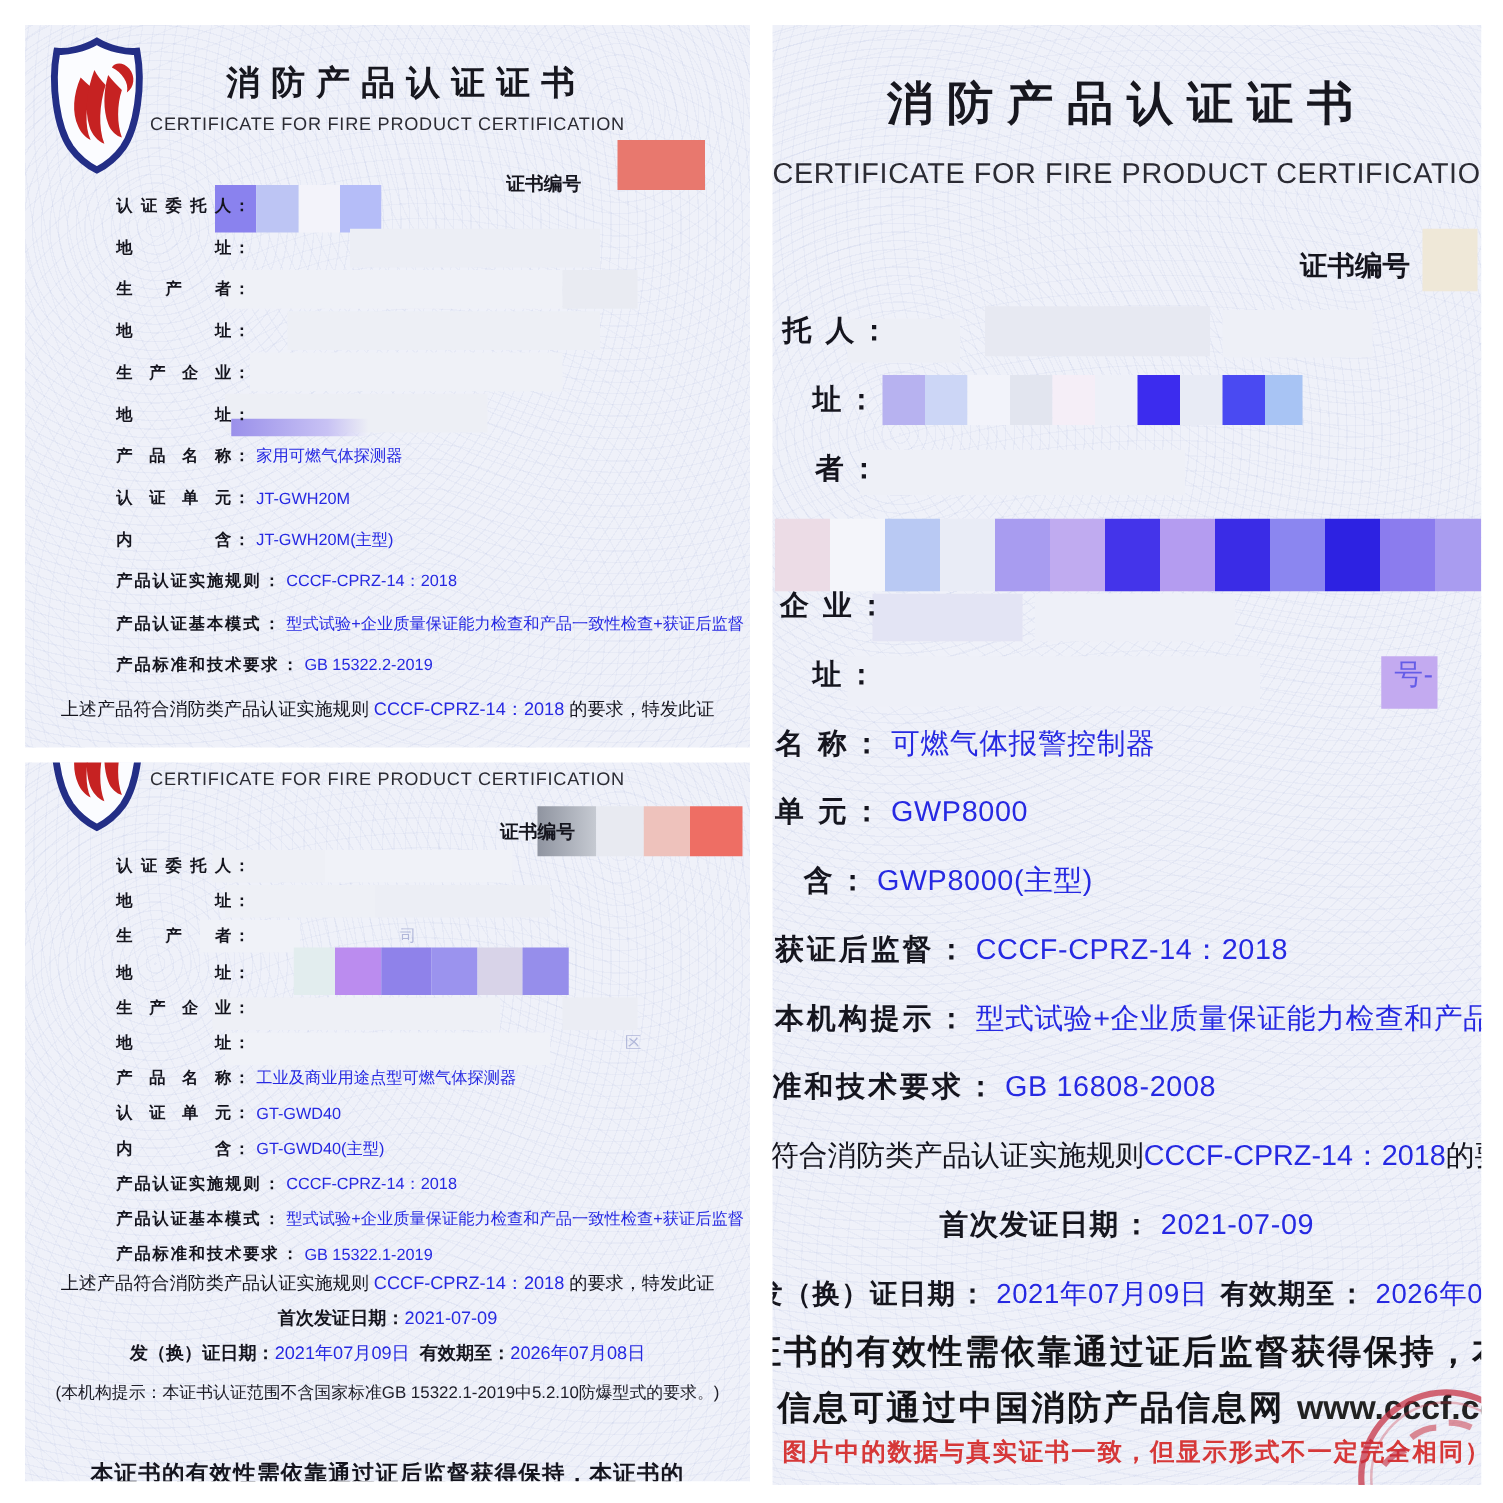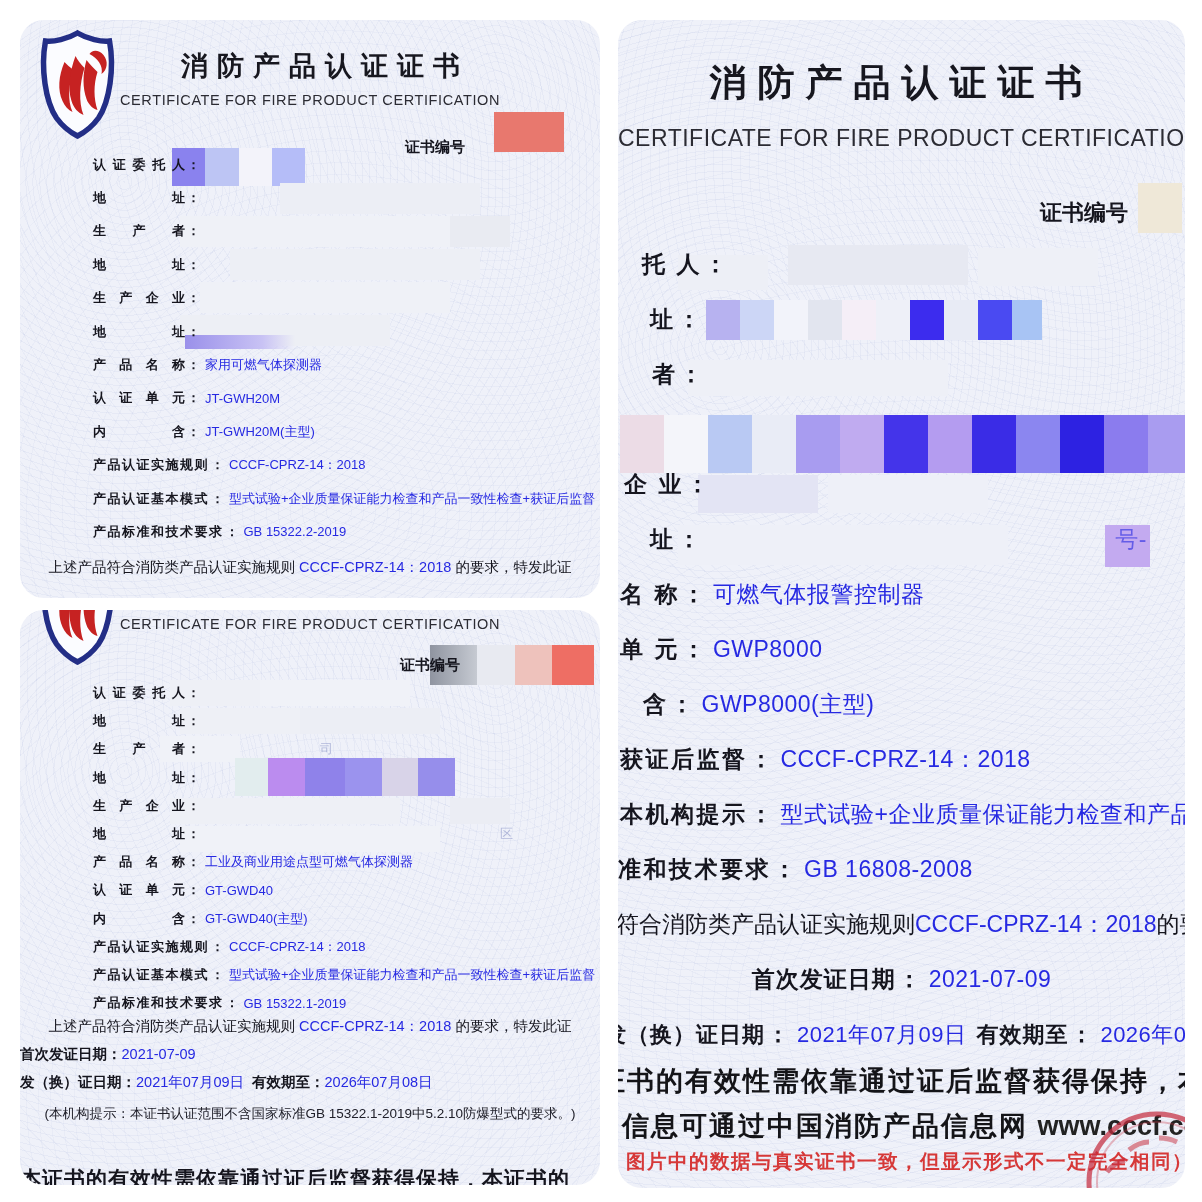--- a/index.html
+++ b/index.html
@@ -2,21 +2,21 @@
 <html><head>
 <meta charset="utf-8">
 <style>
   html,body{margin:0;padding:0;background:#ffffff;}
   .page{position:relative;width:1202px;height:1202px;background:#fff;overflow:hidden;
         font-family:"Liberation Sans","DejaVu Sans",sans-serif;}
   .panel{position:absolute;overflow:hidden;background-color:#eff1f9;
     background-image:
       repeating-radial-gradient(circle at 18% 28%, rgba(110,130,195,.07) 0 1px, transparent 1px 7px),
       repeating-radial-gradient(circle at 82% 12%, rgba(110,130,195,.06) 0 1px, transparent 1px 9px),
-      repeating-radial-gradient(circle at 55% 85%, rgba(110,130,195,.05) 0 1px, transparent 1px 12px); border-radius: 24px;}
+      repeating-radial-gradient(circle at 55% 85%, rgba(110,130,195,.05) 0 1px, transparent 1px 12px);}
   #p1{left:20px;top:20px;width:580px;height:578px;}
   #p2{left:20px;top:610px;width:580px;height:575px;}
   #p3{left:618px;top:20px;width:567px;height:1168px;}
 
   .block{position:absolute;z-index:1;}
   .rowsbox{position:absolute;z-index:2;}
 
   
   .t-cn1{position:absolute;left:30px;right:0;top:28px;text-align:center;
          font-size:27px;font-weight:700;letter-spacing:9px;color:#17171f;z-index:2;}
@@ -27,27 +27,27 @@
   #p2 .lrow{height:28.2px;}
   .fl{display:inline-block;width:92px;text-align:justify;text-align-last:justify;
       color:#15151e;font-weight:700;}
   .long .fl{width:auto;text-align-last:auto;letter-spacing:1.5px;}
   .fc{color:#15151e;font-weight:700;margin-left:2px;}
   .fv{color:#2629e2;margin-left:5px;white-space:nowrap;}
   .faint{color:#8a93c6;opacity:.6;font-weight:400;}
   .foot{position:absolute;left:0;right:0;text-align:center;font-size:14.5px;
         color:#15151e;white-space:nowrap;z-index:2;}
   .foot .hl{color:#2629e2;}
-  .dline{position:absolute;left:0;right:0;text-align:left;font-size:14.5px;
+  .dline{position:absolute;left:0;right:0;text-align:center;font-size:14.5px;
          white-space:nowrap;z-index:2;}
   .dl{color:#15151e;font-weight:700;}
   .dv{color:#2629e2;}
   .notel{position:absolute;left:0;right:0;text-align:center;font-size:13.5px;
          color:#20202a;white-space:nowrap;z-index:2;}
-  .bpartial{position:absolute;left:0;right:0;top:558px;text-align:left;font-size:21px;
+  .bpartial{position:absolute;left:0;right:0;top:558px;text-align:center;font-size:18px;
             line-height:22px;font-weight:700;color:#15151e;letter-spacing:1px;
             white-space:nowrap;z-index:2;}
 
   
   .t-cn3{position:absolute;left:0;right:0;top:38px;text-align:center;
          font-size:37px;font-weight:700;letter-spacing:11px;color:#17171f;z-index:2;}
   .t-en3{position:absolute;left:0;right:0;top:105px;text-align:center;
          font-size:23px;letter-spacing:.5px;color:#2b2b33;font-weight:500;
          white-space:nowrap;z-index:2;}
   .certno3{position:absolute;left:422px;top:178px;font-size:22px;font-weight:700;
@@ -312,21 +312,21 @@
     <div class="block" style="left:442px;top:395px;width:44px;height:58px;background:#2d22e2;z-index:3;"></div>
     <div class="block" style="left:486px;top:395px;width:44px;height:58px;background:#8b7cee;z-index:3;"></div>
     <div class="block" style="left:530px;top:395px;width:37px;height:58px;background:#a99cf0;z-index:3;"></div>
 
     <div class="block" style="left:80px;top:455px;width:120px;height:38px;background:#e3e4f4;"></div>
     <div class="block" style="left:210px;top:455px;width:160px;height:38px;background:#eef0f8;"></div>
     <div class="block" style="left:60px;top:505px;width:330px;height:40px;background:#eef0f8;"></div>
     <div class="block" style="left:487px;top:505px;width:45px;height:42px;background:#c3aaf0;"></div>
 
     <div class="rowsbox" style="left:0;top:217px;right:0;">
-      <div class="rrow" style="padding-left:24px;">
+      <div class="rrow" style="padding-left:8px;">
           <span class="rl">托 人</span>
           <span class="rc">：</span>
           <span class="rv"></span>
         </div>
       <div class="rrow" style="padding-left:32px;">
           <span class="rl">址</span>
           <span class="rc">：</span>
           <span class="rv"></span>
         </div>
       <div class="rrow" style="padding-left:34px;">

